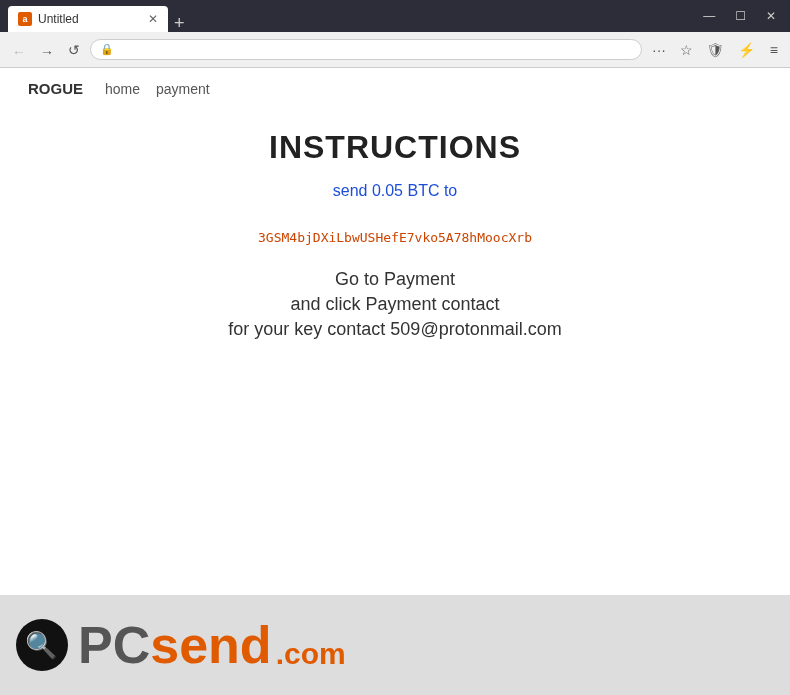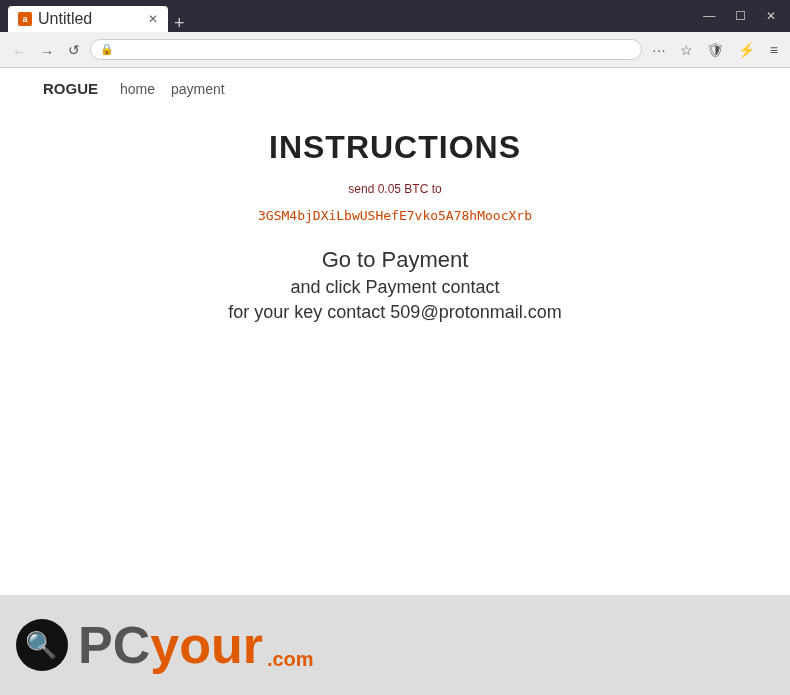--- a/index.html
+++ b/index.html
@@ -42,21 +42,21 @@
       background: #e05a00;
       border-radius: 2px;
       display: flex;
       align-items: center;
       justify-content: center;
       font-size: 9px;
       color: white;
       font-weight: bold;
     }
     .tab-title {
-      font-size: 16px;
+      font-size: 12px;
       color: #333;
       flex: 1;
     }
     .tab-close {
       font-size: 12px;
       color: #666;
       cursor: pointer;
       line-height: 1;
     }
     .new-tab-btn {
@@ -138,21 +138,21 @@
     
     .browser-content {
       background: #fff;
       width: 790px;
       height: calc(695px - 32px - 36px - 100px);
       overflow: hidden;
     }
 
     
     .site-nav {
-      padding: 12px 43px;
+      padding: 12px 28px;
       display: flex;
       align-items: center;
       gap: 16px;
     }
     .site-brand {
       font-weight: bold;
       font-size: 15px;
       color: #333;
       margin-right: 6px;
     }
@@ -170,33 +170,33 @@
       text-align: center;
     }
     .instructions-title {
       font-size: 32px;
       font-weight: bold;
       color: #222;
       letter-spacing: 1px;
       margin-bottom: 16px;
     }
     .send-text {
-      font-size: 12px;
-      color: #7f1d1d;
-      margin-bottom: 12px;
+      font-size: 16px;
+      color: #1d4ed8;
+      margin-bottom: 30px;
     }
     .btc-address {
       font-size: 13px;
       color: #cc4400;
       font-family: monospace;
       margin-bottom: 24px;
       word-break: break-all;
     }
     .goto-payment {
-      font-size: 22px;
+      font-size: 18px;
       color: #333;
       margin-bottom: 4px;
     }
     .and-click {
       font-size: 18px;
       color: #333;
       margin-bottom: 4px;
     }
     .contact-text {
       font-size: 18px;
@@ -239,21 +239,21 @@
       font-size: 52px;
       font-weight: 900;
       font-family: Impact, Arial Black, sans-serif;
       color: #555;
       line-height: 1;
     }
     .logo-text .risk {
       color: #e05a00;
     }
     .logo-dot-com {
-      font-size: 20px;
+      font-size: 30px;
       font-weight: bold;
       color: #e05a00;
       align-self: flex-end;
     }
   </style>
 </head>
 <body>
 
 <div class="title-bar">
   <div class="tab-area">
@@ -302,17 +302,17 @@
     <div class="goto-payment">Go to Payment</div>
     <div class="and-click">and click Payment contact</div>
     <div class="contact-text">for your key contact 509@protonmail.com</div>
   </div>
 </div>
 
 <div class="watermark-bar">
   <div class="logo-icon"></div>
   <div class="pcrisk-logo">
     <span class="logo-text">
-      <span>PC</span><span class="risk">your</span>
+      <span>PC</span><span class="risk">send</span>
     </span>
     <span class="logo-dot-com">.com</span>
   </div>
 </div>
 
 </body></html>

